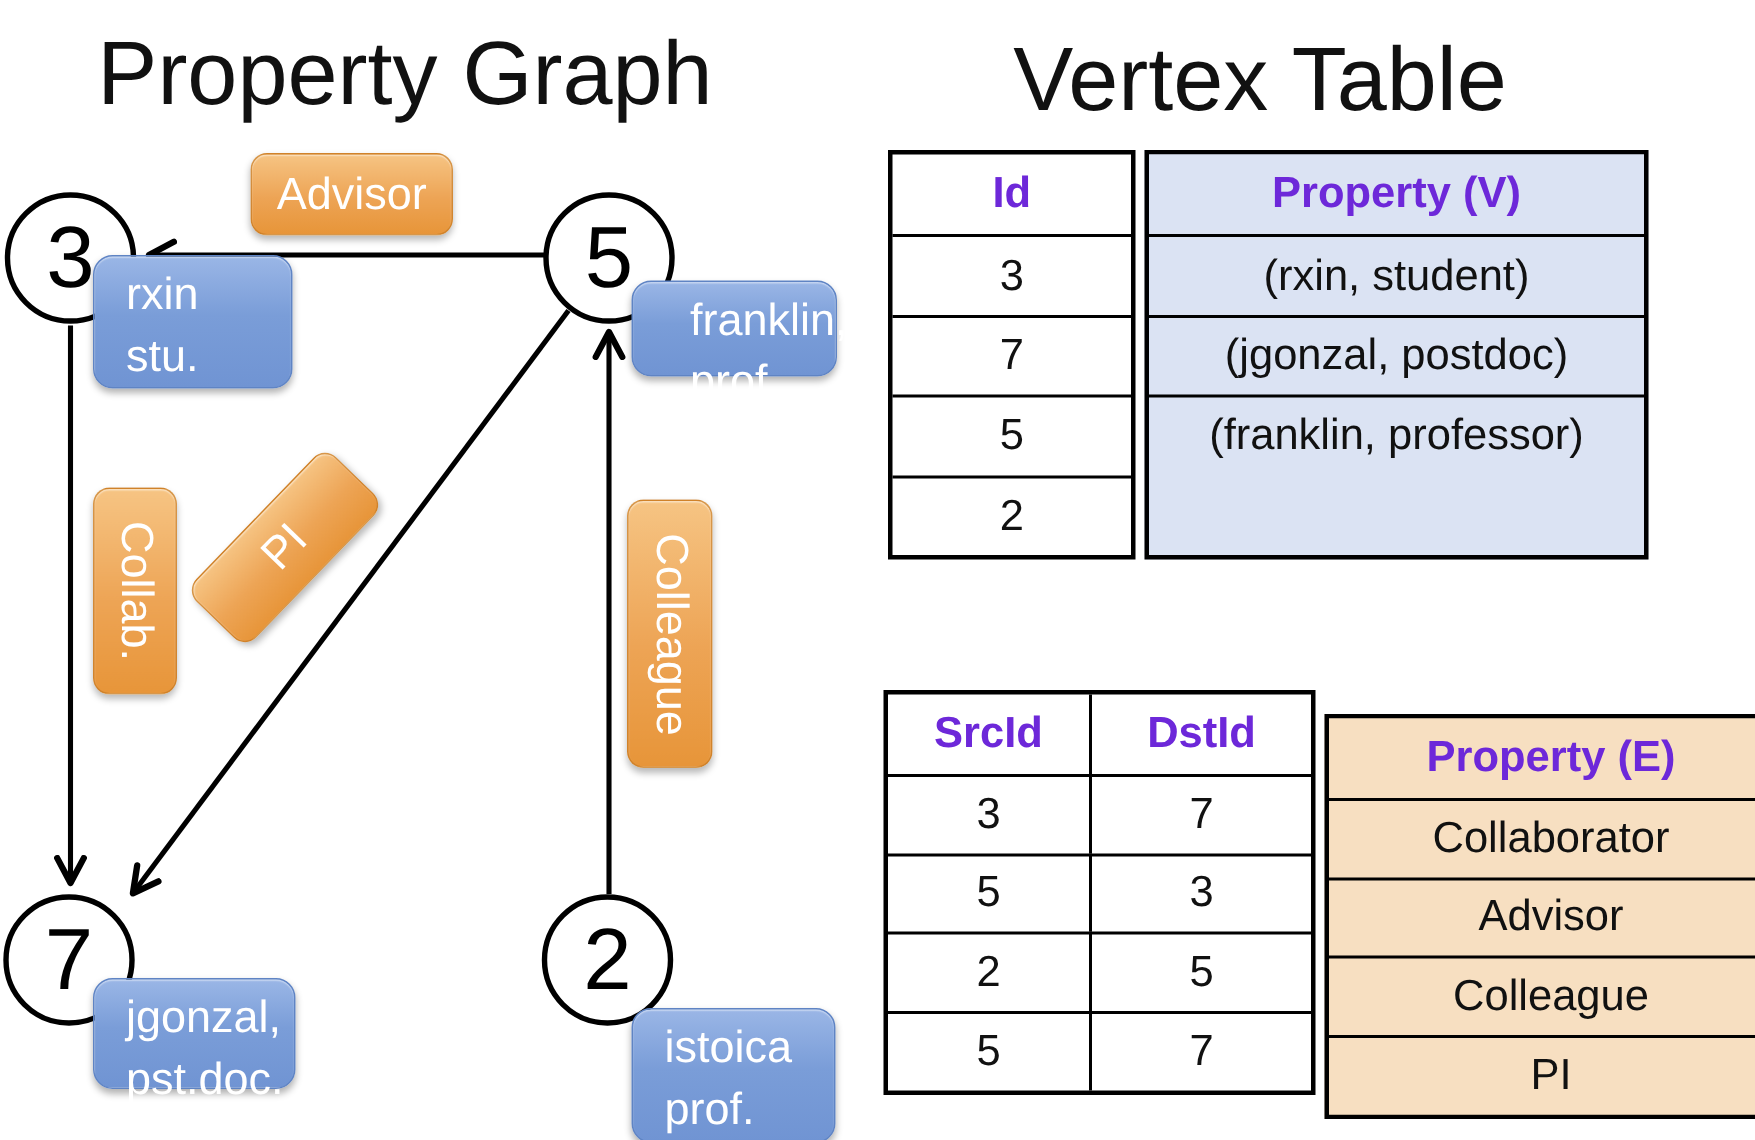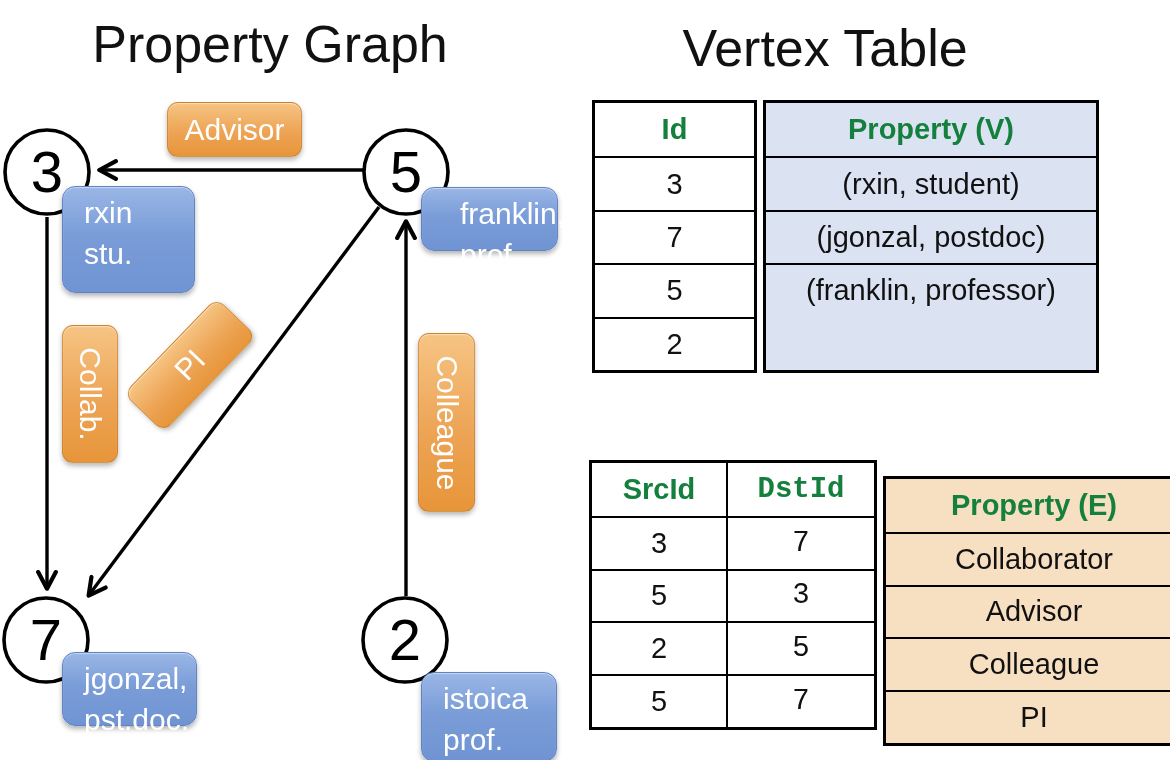--- a/index.html
+++ b/index.html
@@ -1,20 +1,20 @@
 <!DOCTYPE html>
 <html><head>
 <meta charset="utf-8">
 <style>
   * { margin:0; padding:0; box-sizing:border-box; }
   html,body { width:1170px; height:760px; background:#ffffff; overflow:hidden;
               font-family:"Liberation Sans", sans-serif; }
   .slide { position:relative; width:1170px; height:760px; background:#fff; }
 
-  .big-title { position:absolute; text-align:center; font-size:52px; color:#111;
+  .big-title { position:absolute; text-align:center; font-size:60px; color:#111;
                letter-spacing:0px; white-space:nowrap; }
 
   svg.graph { position:absolute; left:0; top:0; }
 
   .node-digit { position:absolute; width:70px; text-align:center; font-size:58px;
                 color:#000; line-height:70px; }
 
   .vprop { position:absolute; color:#fff; font-size:30px; line-height:41px;
            padding:5px 0 0 21px; white-space:pre-line; border-radius:13px;
            background:linear-gradient(180deg,#9ab6e6 0%,#7a9dd8 45%,#7094d3 100%);
@@ -26,22 +26,22 @@
             border:1px solid rgba(190,115,30,.55);
             box-shadow:0 3px 5px rgba(0,0,0,.28), inset 0 1px 1px rgba(255,255,255,.5); }
   .elabel.h { display:flex; align-items:center; justify-content:center; }
   .vert-text { position:absolute; left:50%; top:50%; text-align:center;
                transform:translate(-50%,-50%) rotate(90deg); white-space:nowrap; }
 
   .tcol { position:absolute; display:grid; border:3px solid #000; background:#fff; }
   .tcol .cell { display:flex; align-items:center; justify-content:center;
                 font-size:29px; color:#111; border-top:2px solid #000; }
   .tcol .cell.noline { border-top:none; }
-  .tcol .cell.hdr { font-weight:bold; color:#15803d; }
-  .tcol .cell.vsep { border-left:2px solid #000;font-family:Liberation Mono, monospace; }
+  .tcol .cell.hdr { font-weight:bold; color:#6d28d9; }
+  .tcol .cell.vsep { border-left:2px solid #000; }
   .bluefill  { background:#dbe3f3; }
   .tanfill   { background:#f7dfc1; }
 </style>
 </head>
 <body>
 
 <div class="slide">
 
   <div class="big-title" style="left:20px; top:14px; width:500px;">Property Graph</div>
 
@@ -61,42 +61,42 @@
     <circle cx="406" cy="172" r="42" fill="#fff" stroke="#000" stroke-width="3.6"></circle>
     <circle cx="46" cy="640" r="42" fill="#fff" stroke="#000" stroke-width="3.6"></circle>
     <circle cx="405" cy="640" r="42" fill="#fff" stroke="#000" stroke-width="3.6"></circle>
   </svg>
 
   <div class="node-digit" style="left:12px;  top:137px;">3</div>
   <div class="node-digit" style="left:371px; top:137px;">5</div>
   <div class="node-digit" style="left:11px;  top:605px;">7</div>
   <div class="node-digit" style="left:370px; top:605px;">2</div>
 
-  <div class="vprop" style="left:62px;  top:186px; width:133px; height:107px;">rxin
+  <div class="vprop" style="left:62px;  top:170px; width:133px; height:89px;">rxin
 stu.</div>
   <div class="vprop" style="left:421px; top:187px; width:137px; height:64px;padding-left:38px;">franklin,
 prof.</div>
   <div class="vprop" style="left:62px;  top:652px; width:135px; height:74px;">jgonzal,
 pst.doc.</div>
   <div class="vprop" style="left:421px; top:652px; width:136px; height:90px;margin-top:20px;">istoica
 prof.</div>
 
   <div class="elabel h" style="left:167px; top:102px; width:135px; height:55px;">Advisor</div>
 
   <div class="elabel" style="left:62px; top:325px; width:56px; height:138px;">
     <span class="vert-text" style="width:138px;">Collab.</span>
   </div>
 
   <div class="elabel h" style="left:123px; top:337px; width:134px; height:56px; transform:rotate(-46deg);">PI</div>
 
   <div class="elabel" style="left:418px; top:333px; width:57px; height:179px;">
     <span class="vert-text" style="width:179px;">Colleague</span>
   </div>
 
-  <div class="big-title" style="left:560px; top:18px; width:530px;">Vertex Table</div>
+  <div class="big-title" style="left:575px; top:18px; width:530px;">Vertex Table</div>
 
   <div class="tcol" style="left:592px; top:100px; width:165px; height:273px; grid-template-rows:repeat(5,1fr);">
     <div class="cell hdr noline">Id</div>
     <div class="cell">3</div>
     <div class="cell">7</div>
     <div class="cell">5</div>
     <div class="cell">2</div>
   </div>
 
   <div class="tcol bluefill" style="left:763px; top:100px; width:336px; height:273px; grid-template-rows:repeat(5,1fr);">

